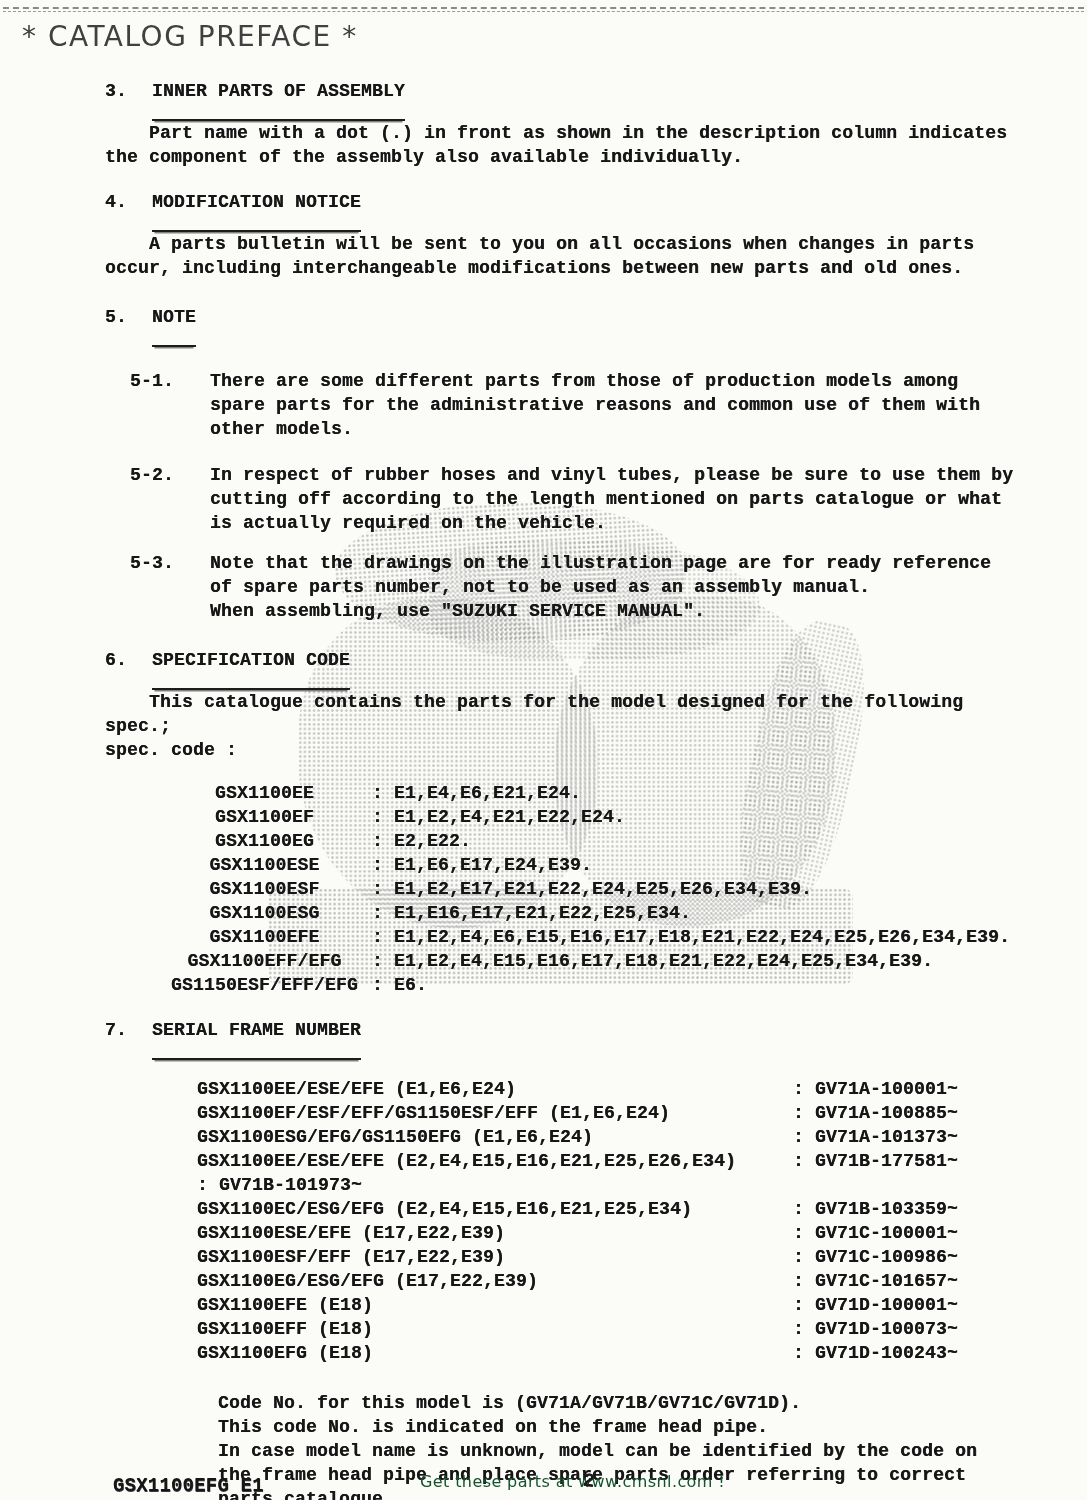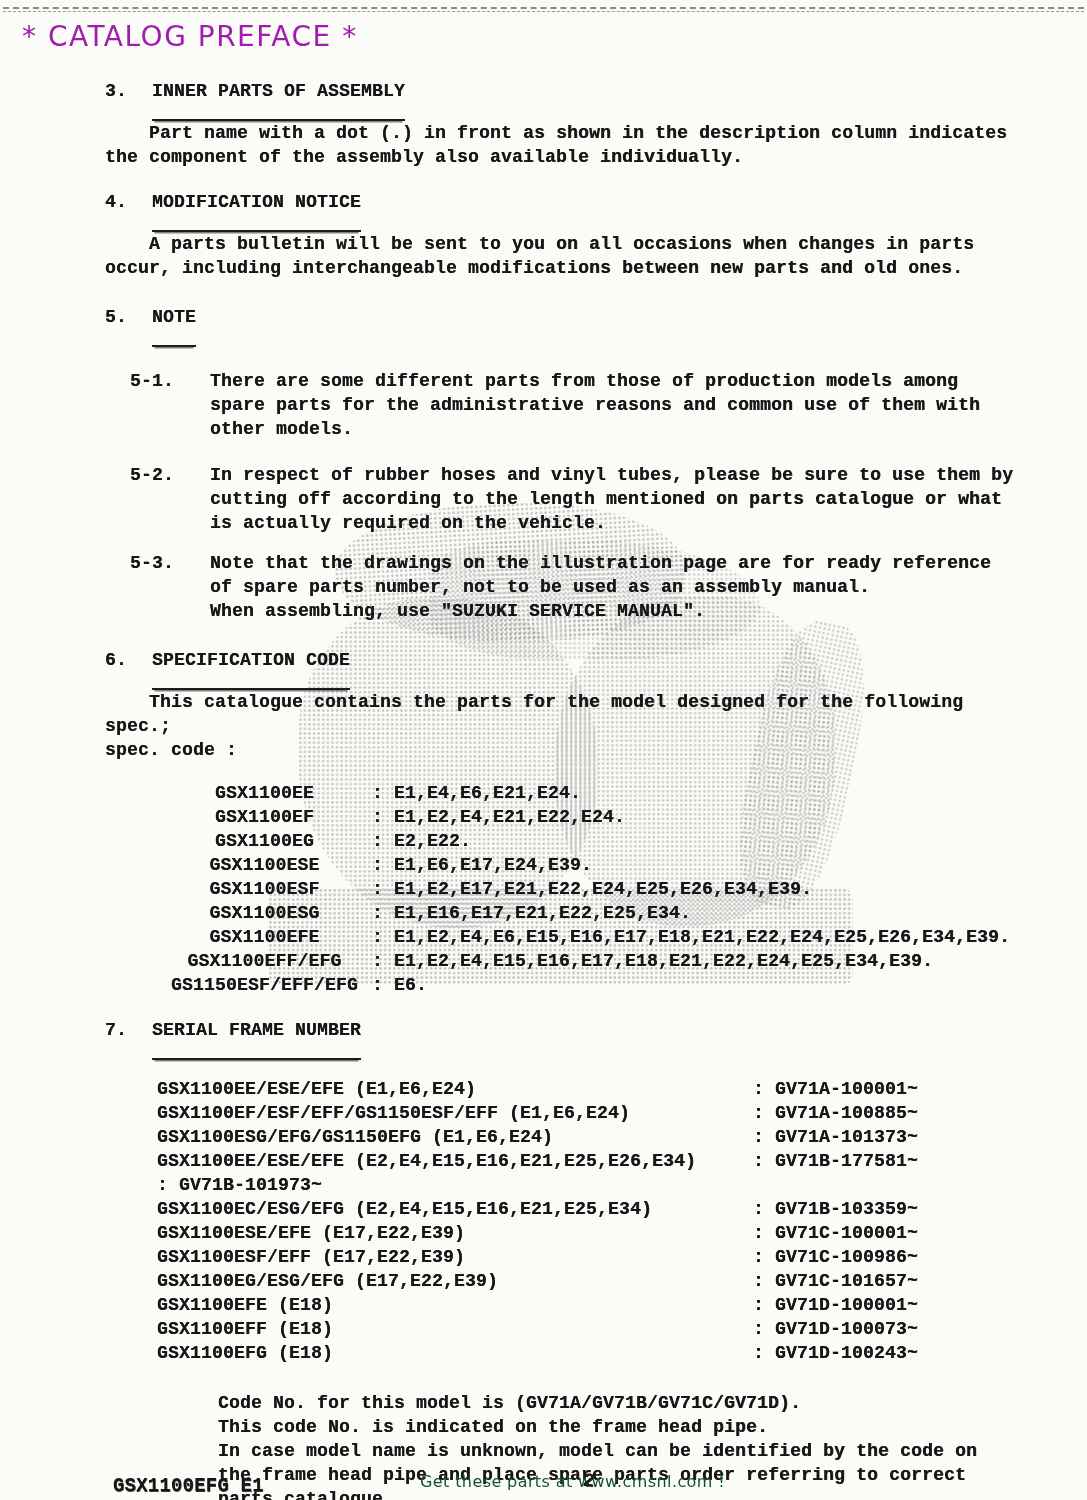--- a/index.html
+++ b/index.html
@@ -9,21 +9,21 @@
     background:#fbfbf8;
     font-family:"Liberation Mono","DejaVu Sans Mono",monospace;
     color:#161616;
   }
   
   .top-border { margin:7px 3px 0 3px; height:5px;
     border-top:2px dashed #8a8a8a; border-bottom:1px dashed #9a9a9a; }
 
   .page-title {
     font-family:"DejaVu Sans","Liberation Sans",sans-serif;
-    font-size:28px; color:#a21caf; letter-spacing:1.5px;
+    font-size:28px; color:#404040; letter-spacing:1.5px;
     margin:8px 0 0 22px; font-weight:400;
   }
 
   .content { position:relative; z-index:1; padding:0 18px 0 105px; }
 
   .mono { font-weight:700; font-size:18px; line-height:24px;
     letter-spacing:.2px; text-shadow:.3px .3px 0 #3a3a3a; }
 
   .section { position:relative; }
   .sec-head { display:flex; }
@@ -34,21 +34,21 @@
 
   .note-item { display:flex; margin-left:25px; }
   .note-label { width:80px; flex:0 0 80px; }
   .note-text { white-space:pre-wrap; }
 
   .spec-list { margin:19px 0 0 52px; }
   .spec-row { display:flex;text-align:center; }
   .spec-model { width:215px; flex:0 0 215px; }
 
   .serial-list { margin:17px 0 0 52px; }
-  .serial-row { display:flex; }
+  .serial-row { display:flex;margin-left:40px; }
   .serial-model { width:596px; flex:0 0 596px; }
 
   .closing { margin:26px 0 0 113px; white-space:pre-wrap; }
 
   
   .halftone { position:absolute; z-index:0; pointer-events:none;
     background-image:radial-gradient(circle,#7d7d7d 1.1px,rgba(0,0,0,0) 1.45px);
     background-size:4.6px 4.6px; }
   .ht-a { left:335px; top:503px; width:350px; height:140px; opacity:.42;
     border-radius:45% 55% 40% 60%; transform:rotate(-3deg); }

